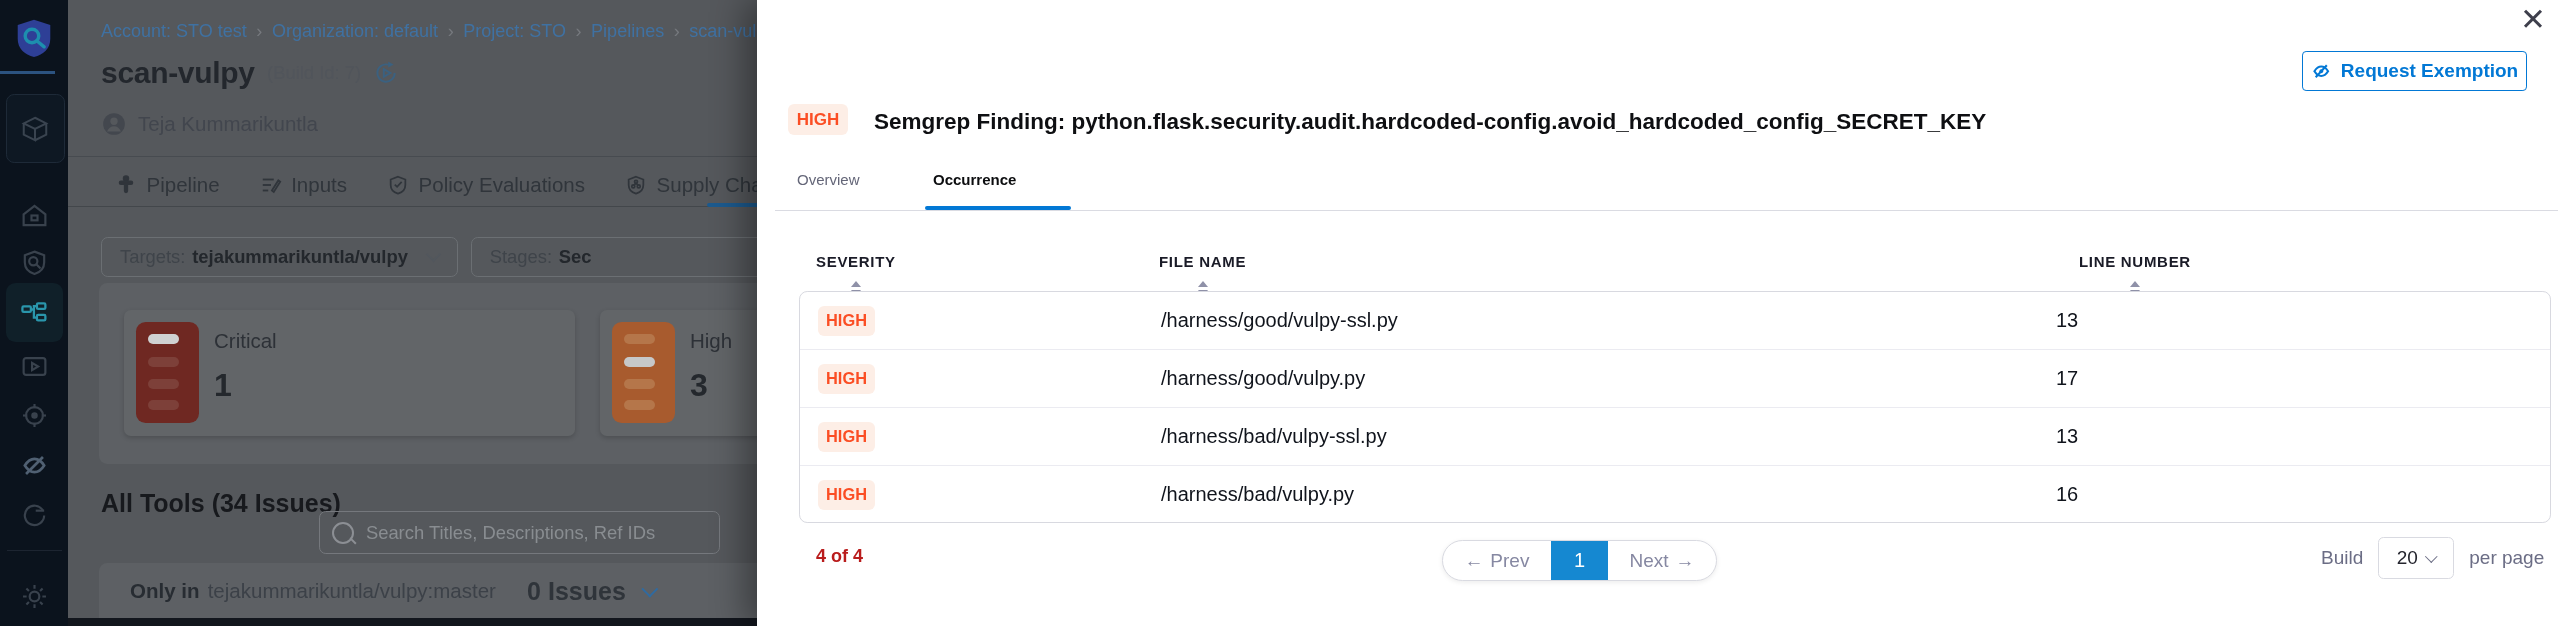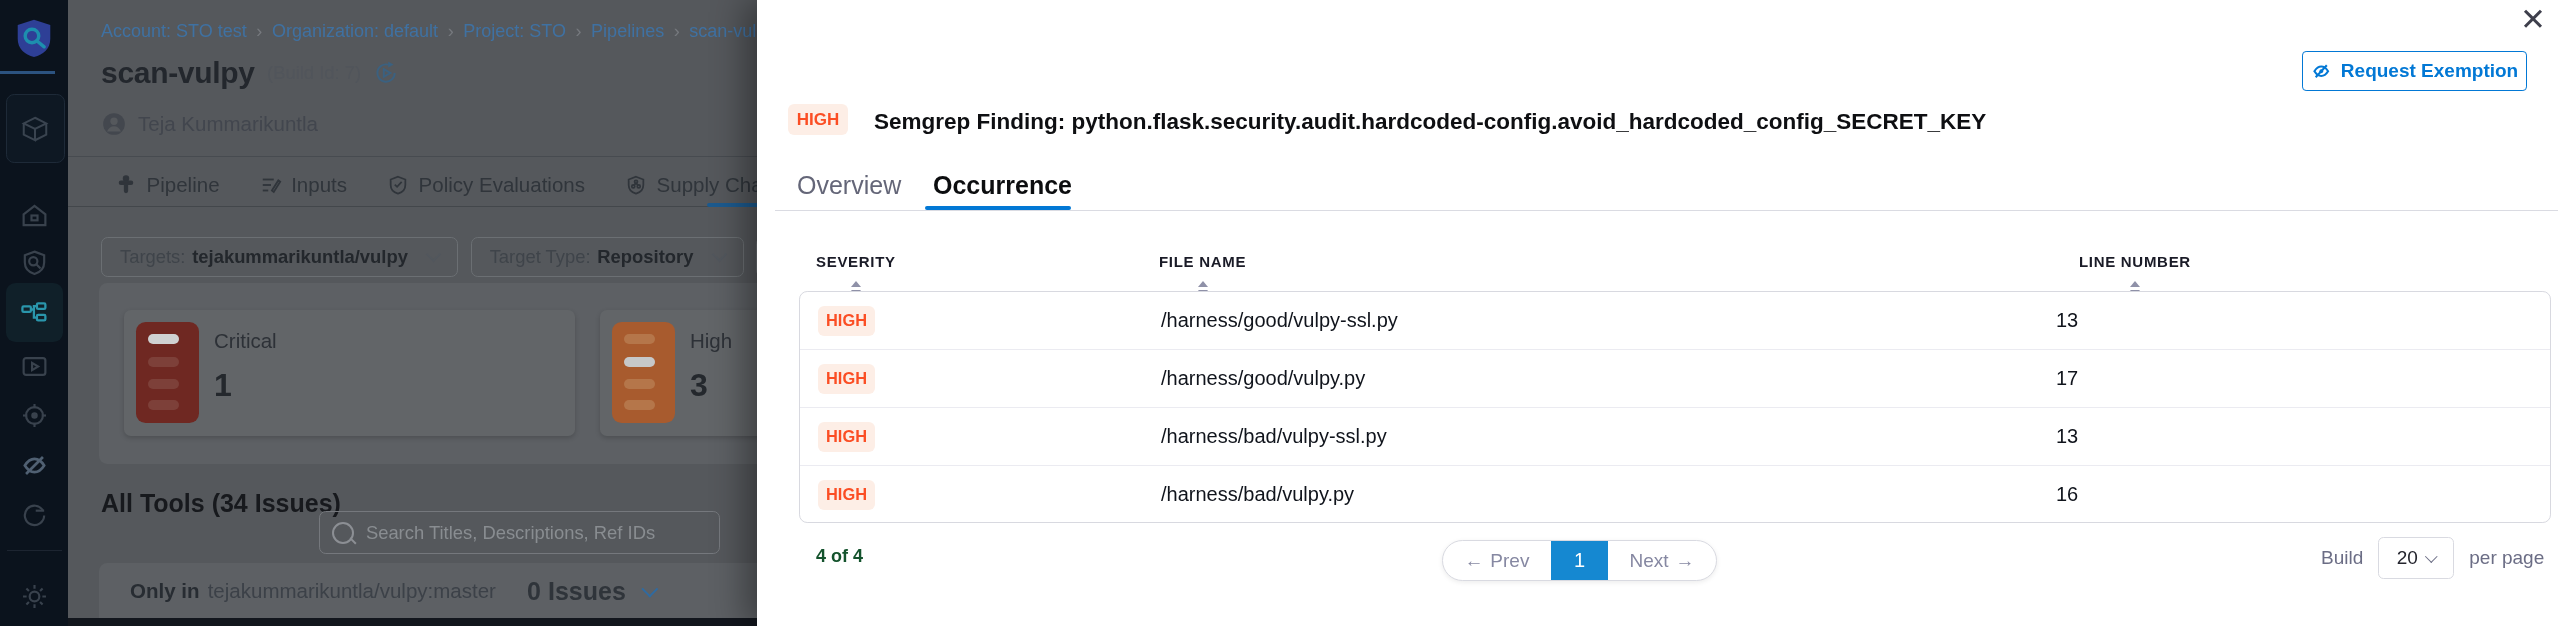--- a/index.html
+++ b/index.html
@@ -77,21 +77,21 @@
   .close-x{position:absolute;right:30px;top:1.4px;font-size:31px;color:#3e3f4c;cursor:pointer;
            font-family:"DejaVu Sans",sans-serif;}
   .action-btn{position:absolute;top:51px;height:40px;border:1.4px solid #0278d5;border-radius:4.1px;background:#fff;
               color:#0278d5;font-size:19px;font-weight:bold;display:flex;align-items:center;justify-content:center;
               gap:9.6px;box-sizing:border-box;}
   .btn-ticket{left:1344px;width:184px;}
   .btn-exempt{left:1545px;width:225px;}
   .find-badge{position:absolute;left:31px;top:104px;width:60px;height:31px;background:#fdeee6;border-radius:6.1px;
               color:#fb4e24;font-size:17px;font-weight:bold;display:flex;align-items:center;justify-content:center;}
   .find-title{position:absolute;left:117px;top:109px;font-size:22.5px;font-weight:bold;color:#0e0f12;}
-  .dtab{position:absolute;top:171px;font-size:25px;}
+  .dtab{position:absolute;top:171px;font-size:15px;}
   .dtab.overview{left:40px;color:#646678;}
   .dtab.occurrence{left:176px;color:#0c0d0f;font-weight:bold;}
   .dtab-underline{position:absolute;left:168px;top:206px;width:146px;height:4.1px;background:#0278d5;border-radius:2px;}
   .dtab-border{position:absolute;left:18px;right:18px;top:210px;height:0.7px;background:#dadbe2;}
 
   .colhead{position:absolute;top:253px;font-size:15px;font-weight:bold;letter-spacing:0.7px;color:#1a1b27;
            display:flex;align-items:center;gap:11px;flex-direction:column;}
   .sort{display:flex;flex-direction:column;gap:2.7px;}
   .sort .up{width:0;height:0;border-left:5.5px solid transparent;border-right:5.5px solid transparent;
             border-bottom:6.1px solid #8f91a8;}
@@ -100,21 +100,21 @@
 
   .occ-table{position:absolute;left:42px;top:291px;width:1752px;height:232px;border:0.7px solid #d8d9e0;
              border-radius:8.2px;background:#fff;box-sizing:border-box;overflow:hidden;}
   .occ-row{position:relative;height:57px;display:flex;align-items:center;border-bottom:0.7px solid #ebebf1;}
   .occ-row:last-child{border-bottom:none;}
   .row-badge{position:absolute;left:18px;width:57px;height:30px;background:#fdeee6;border-radius:6.1px;
              color:#fb4e24;font-size:16.4px;font-weight:bold;display:flex;align-items:center;justify-content:center;}
   .row-file{position:absolute;left:361px;font-size:20px;color:#10141c;}
   .row-line{position:absolute;left:1220px;font-size:20px;color:#10141c;margin-left:36px;}
 
-  .pg-summary{position:absolute;left:59px;top:546px;font-size:18px;font-weight:bold;color:#14532d;}
+  .pg-summary{position:absolute;left:59px;top:546px;font-size:18px;font-weight:bold;color:#b91c1c;}
   .pg-pill{position:absolute;left:685px;top:540px;width:275px;height:41px;border:0.7px solid #d9dae1;
            border-radius:20.5px;background:#fff;display:flex;align-items:stretch;overflow:hidden;
            box-shadow:0 1.4px 5.5px rgba(0,0,0,0.08);box-sizing:border-box;}
   .pg-btn{flex:1;display:flex;align-items:center;justify-content:center;gap:6.8px;color:#8688a2;font-size:19px;}
   .pg-page{width:57px;background:#1588d1;color:#fff;font-size:20px;display:flex;align-items:center;justify-content:center;}
   .show-group{position:absolute;left:1564px;top:537px;display:flex;align-items:center;gap:15px;}
   .show-label,.perpage-label{font-size:19px;color:#6b6d85;}
   .page-size{width:76px;height:42px;border:0.7px solid #d9dae1;border-radius:5.5px;display:flex;align-items:center;
              justify-content:center;gap:9.6px;font-size:19px;color:#24252e;box-sizing:border-box;background:#fff;}
   .chev-sm{width:7.5px;height:7.5px;border-right:1.7px solid #6b6d85;border-bottom:1.7px solid #6b6d85;
@@ -281,25 +281,20 @@
     </div>
     <div class="tabbar-line"></div>
     <div class="tab-underline"></div>
 
     <div class="filters">
       <div class="pill">
         <span>Targets:</span>
         <b>tejakummarikuntla/vulpy</b>
         <span class="chev"></span>
       </div>
-      <div class="pill">
-        <span>Target Type:</span>
-        <b>Repository</b>
-        <span class="chev"></span>
-      </div>
       <div class="pill" style="width:287px">
         <span>Stages:</span>
         <b>Sec</b>
       </div>
     </div>
 
     <div class="panel">
       <div class="sev-card" style="left:25px">
         <div class="sev-icon" style="background:#6f2822">
           <span class="bar" style="top:12.3px;background:#cfd1d2"></span>

